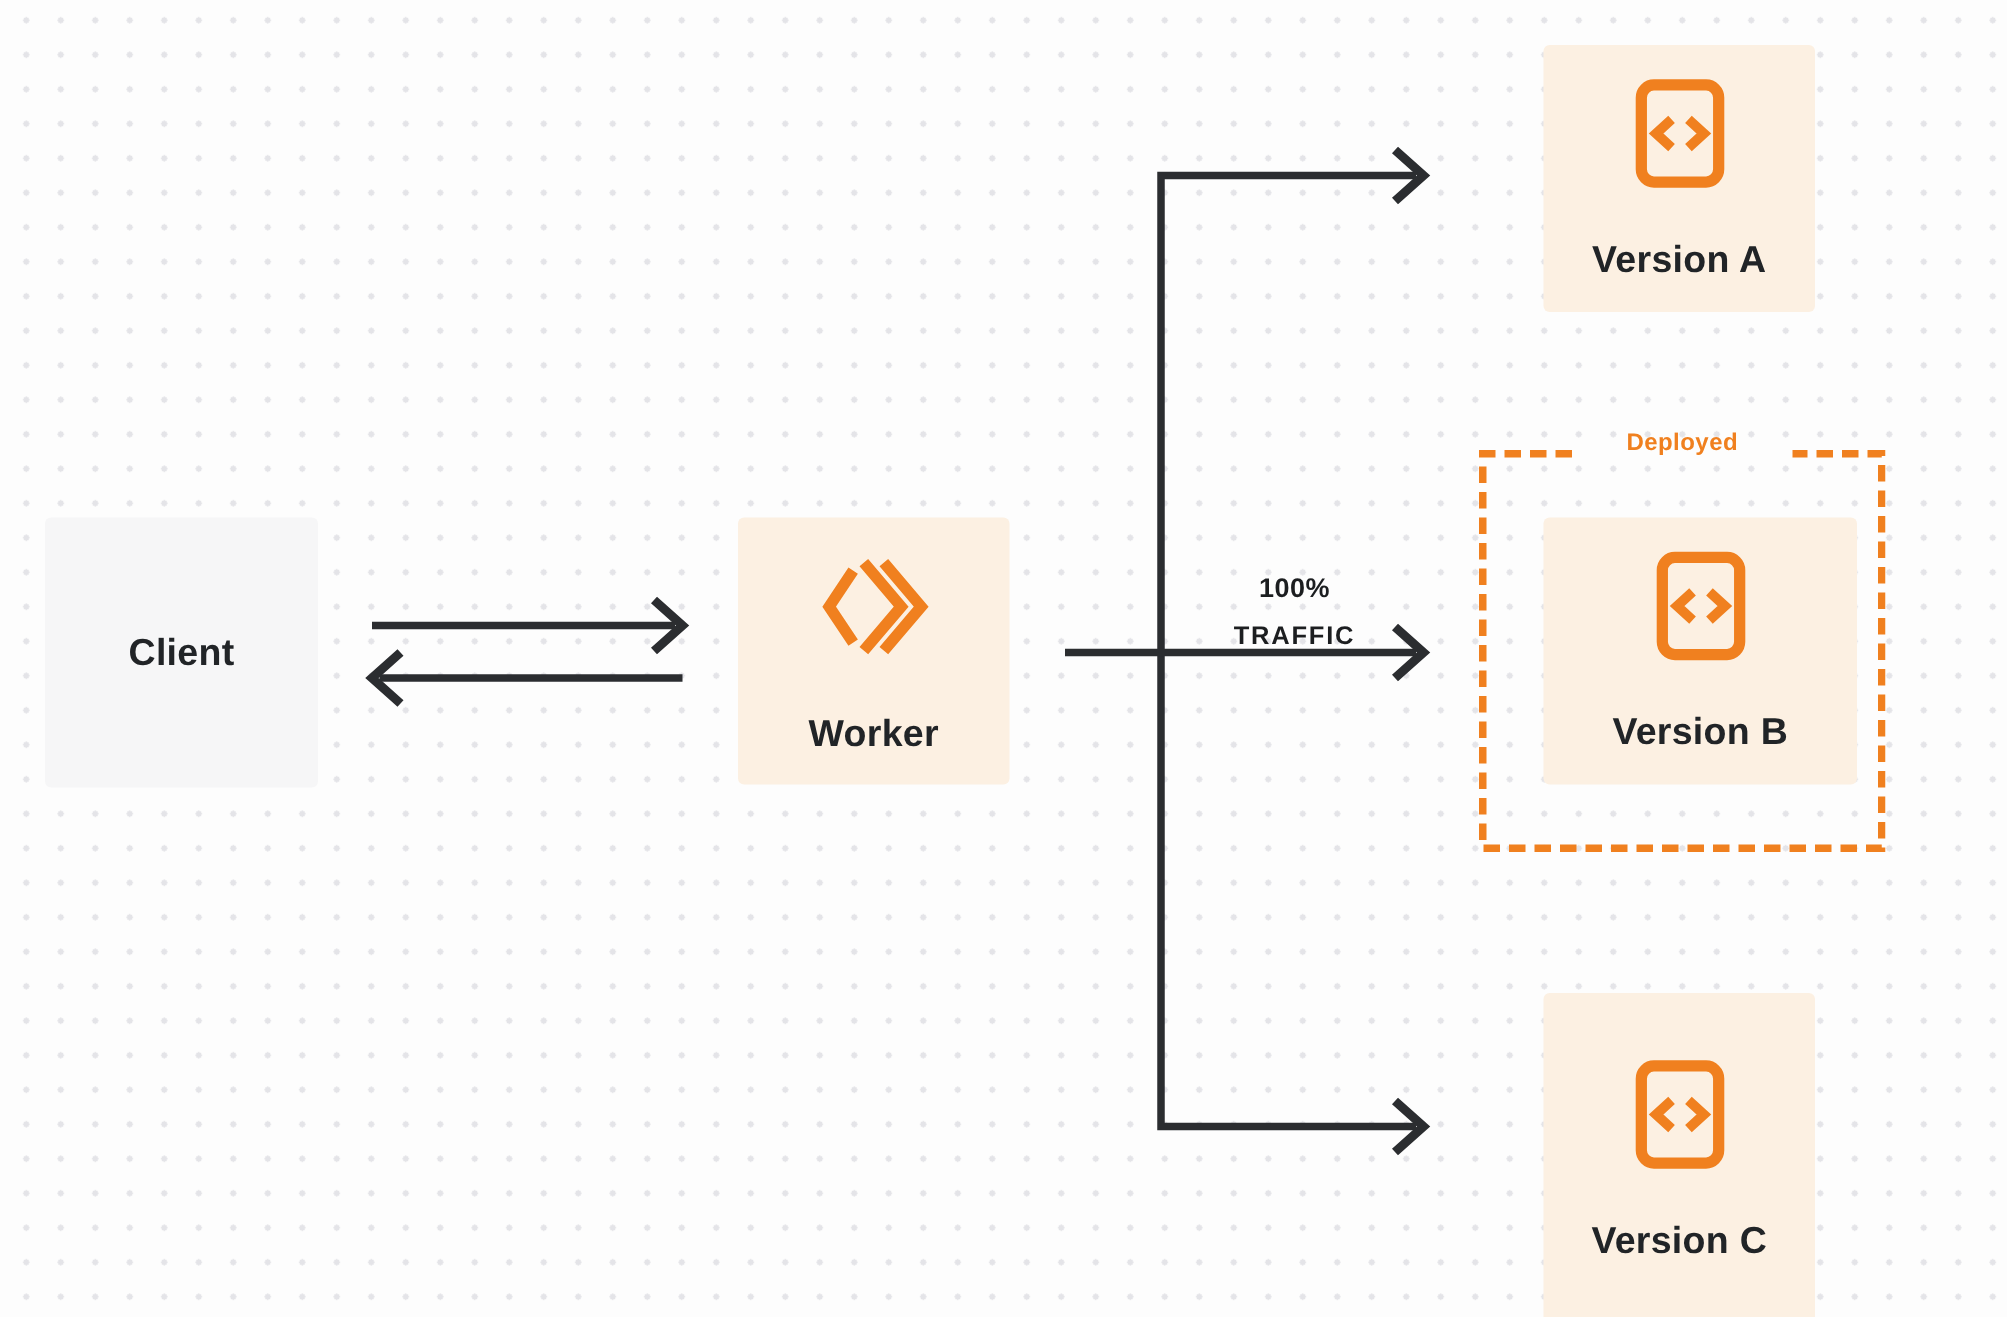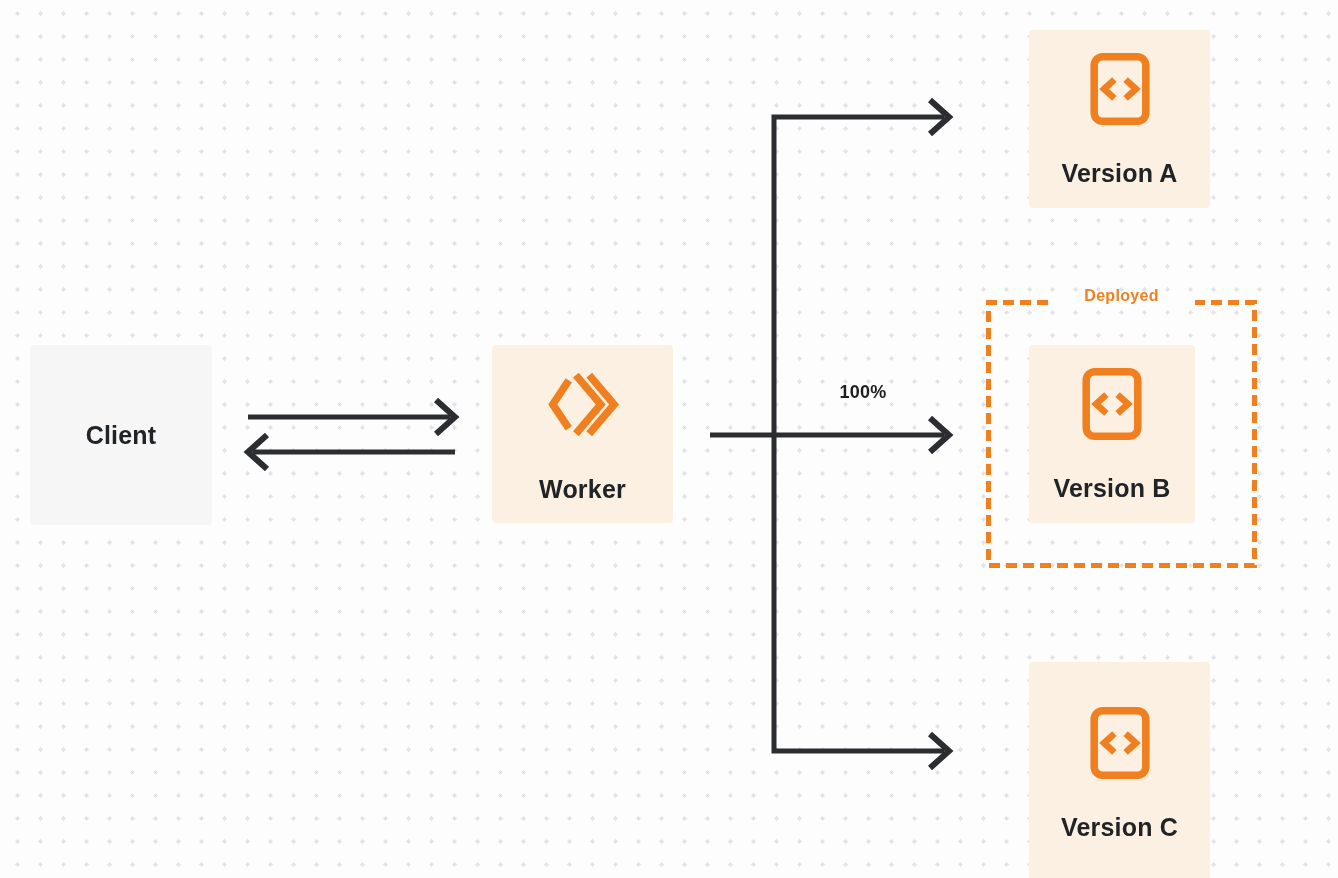--- a/index.html
+++ b/index.html
@@ -45,21 +45,21 @@
     font-weight: bold;
     color: #212427;
     letter-spacing: 0.2px;
   }
   .node.gray  { background: #F6F6F7; }
   .node.cream { background: #FCF0E2; }
 
   #node-client  { left: 30px;   top: 345px; width: 182px; height: 180px; }
   #node-worker  { left: 492px;  top: 345px; width: 181px; height: 178px; }
   #node-version-a { left: 1029px; top: 30px;  width: 181px; height: 178px; }
-  #node-version-b { left: 1029px; top: 345px; width: 166px; height: 178px; }
+  #node-version-b { left: 1029px; top: 345px; width: 209px; height: 178px; }
   #node-version-c { left: 1029px; top: 662px; width: 181px; height: 222px; }
 
   .icon svg { display: block; }
   .icon .stroke {
     fill: none;
     stroke: #F0801F;
     stroke-linejoin: miter;
   }
 
   .deployed {
@@ -190,15 +190,16 @@
         <rect class="stroke" stroke-width="8" x="4.5" y="4.5" width="55" height="69" rx="9"></rect>
         <polyline class="stroke" stroke-width="7" points="26,29 15,39 26,49"></polyline>
         <polyline class="stroke" stroke-width="7" points="38,29 49,39 38,49"></polyline>
       </svg>
     </span>
     <span class="label">Version C</span>
   </div>
 
   <div class="traffic-label">
     <div class="line1">100%</div>
+    <div class="line2">TRAFFIC</div>
   </div>
 
 </div>
 
 </body></html>

